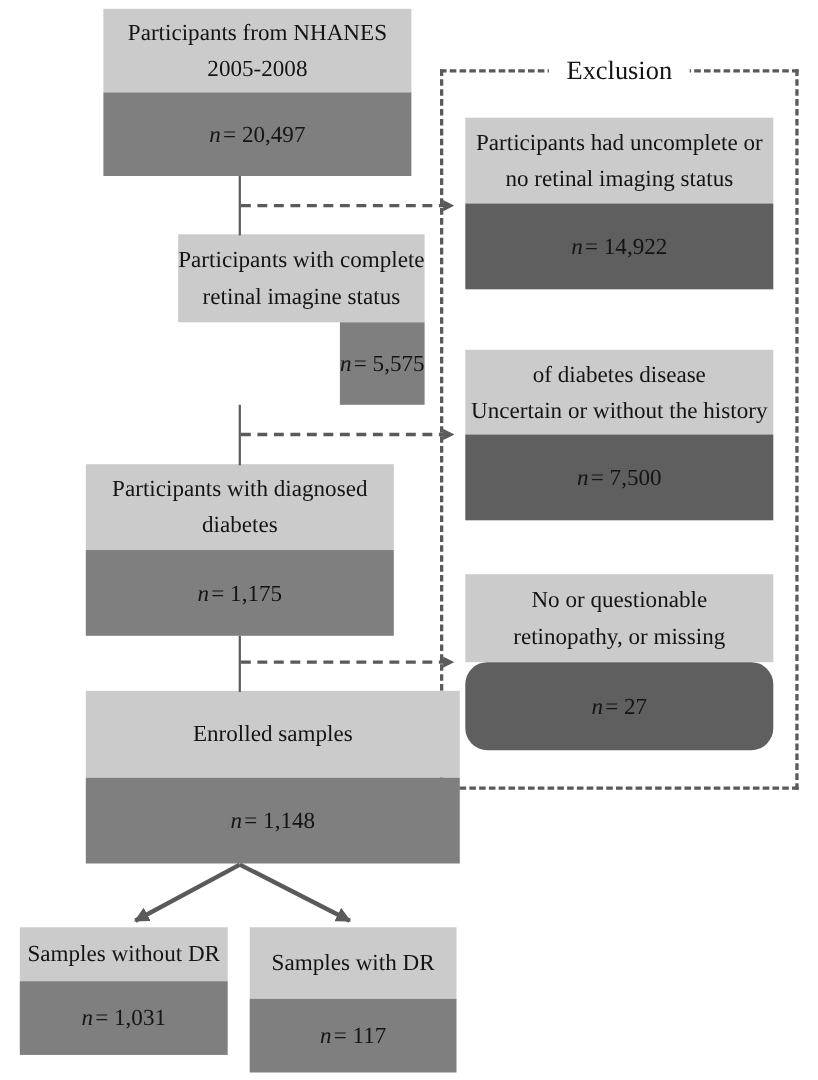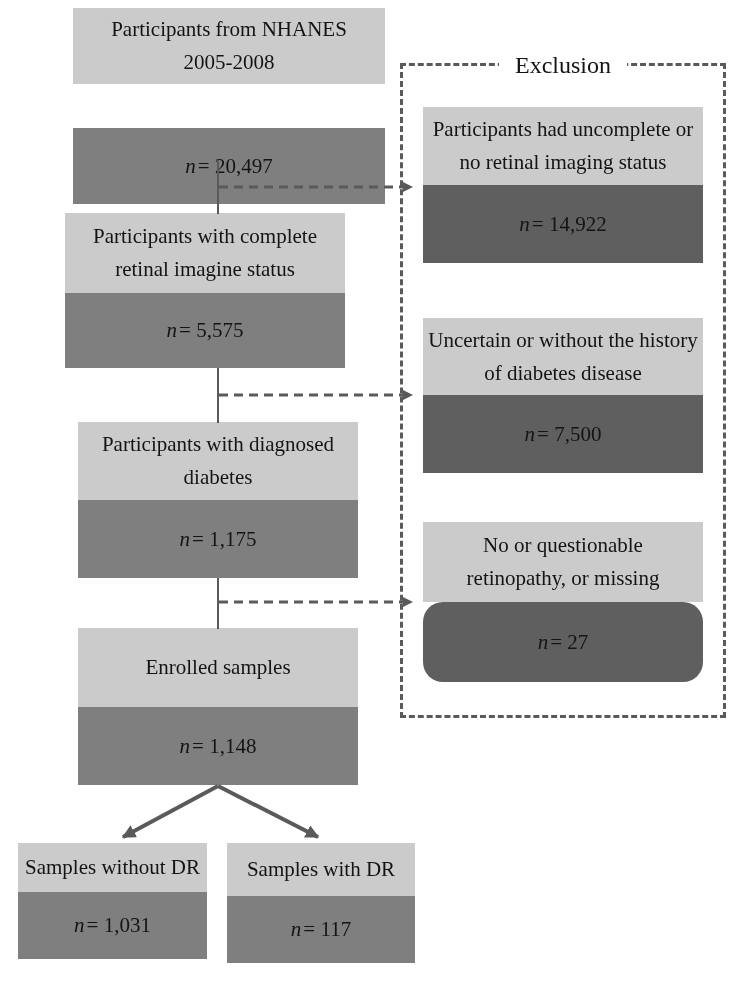--- a/index.html
+++ b/index.html
@@ -70,51 +70,51 @@
     <line class="conn-solid" x1="218" y1="160" x2="218" y2="214"></line>
     <line class="conn-solid" x1="218" y1="368" x2="218" y2="423"></line>
     <line class="conn-solid" x1="218" y1="578" x2="218" y2="629"></line>
     <line class="conn-dashed" x1="219" y1="187" x2="412" y2="187" marker-end="url(#arrow)"></line>
     <line class="conn-dashed" x1="219" y1="395" x2="412" y2="395" marker-end="url(#arrow)"></line>
     <line class="conn-dashed" x1="219" y1="602" x2="412" y2="602" marker-end="url(#arrow)"></line>
     <line class="conn-split" x1="218" y1="786" x2="123" y2="837" marker-end="url(#arrow)"></line>
     <line class="conn-split" x1="218" y1="786" x2="318" y2="837" marker-end="url(#arrow)"></line>
   </svg>
 
-  <div class="fbox" style="left:73px; top:8px; width:312px;gap:44px;">
+  <div class="fbox" style="left:94px; top:8px; width:280px;">
     <div class="head" style="height:76px;">
       <span class="tline">Participants from NHANES</span>
       <span class="tline">2005-2008</span>
     </div>
     <div class="body" style="height:76px;">
       <span class="nval"><i>n</i><span>= 20,497</span></span>
     </div>
   </div>
 
-  <div class="fbox" style="left:65px; top:213px; width:280px;">
+  <div class="fbox" style="left:78px; top:213px; width:308px;align-items:flex-end;">
     <div class="head" style="height:80px;">
       <span class="tline">Participants with complete</span>
       <span class="tline">retinal imagine status</span>
     </div>
     <div class="body" style="height:75px;">
       <span class="nval"><i>n</i><span>= 5,575</span></span>
     </div>
   </div>
 
   <div class="fbox" style="left:78px; top:422px; width:280px;">
     <div class="head" style="height:78px;">
       <span class="tline">Participants with diagnosed</span>
       <span class="tline">diabetes</span>
     </div>
     <div class="body" style="height:78px;">
       <span class="nval"><i>n</i><span>= 1,175</span></span>
     </div>
   </div>
 
-  <div class="fbox" style="left:78px; top:628px; width:280px;">
+  <div class="fbox" style="left:78px; top:628px; width:340px;">
     <div class="head" style="height:79px;">
       <span class="tline">Enrolled samples</span>
 
     </div>
     <div class="body" style="height:78px;text-align:right;">
       <span class="nval"><i>n</i><span>= 1,148</span></span>
     </div>
   </div>
 
   <div class="fbox excl" style="left:423px; top:107px; width:280px;">
@@ -122,22 +122,22 @@
       <span class="tline">Participants had uncomplete or</span>
       <span class="tline">no retinal imaging status</span>
     </div>
     <div class="body" style="height:78px;">
       <span class="nval"><i>n</i><span>= 14,922</span></span>
     </div>
   </div>
 
   <div class="fbox excl" style="left:423px; top:318px; width:280px;">
     <div class="head" style="height:77px;">
+      <span class="tline">of diabetes disease</span>
       <span class="tline">Uncertain or without the history</span>
-      <span class="tline">of diabetes disease</span>
     </div>
     <div class="body" style="height:78px;">
       <span class="nval"><i>n</i><span>= 7,500</span></span>
     </div>
   </div>
 
   <div class="fbox excl" style="left:423px; top:522px; width:280px;">
     <div class="head" style="height:80px;">
       <span class="tline">No or questionable</span>
       <span class="tline">retinopathy, or missing</span>
@@ -151,21 +151,21 @@
     <div class="head" style="height:49px;">
       <span class="tline">Samples without DR</span>
 
     </div>
     <div class="body" style="height:67px;">
       <span class="nval"><i>n</i><span>= 1,031</span></span>
     </div>
   </div>
 
   <div class="fbox" style="left:227px; top:843px; width:188px;">
-    <div class="head" style="height:53px;">
+    <div class="head" style="height:65px;">
       <span class="tline">Samples with DR</span>
 
     </div>
     <div class="body" style="height:67px;">
       <span class="nval"><i>n</i><span>= 117</span></span>
     </div>
   </div>
 
 </div>
 

